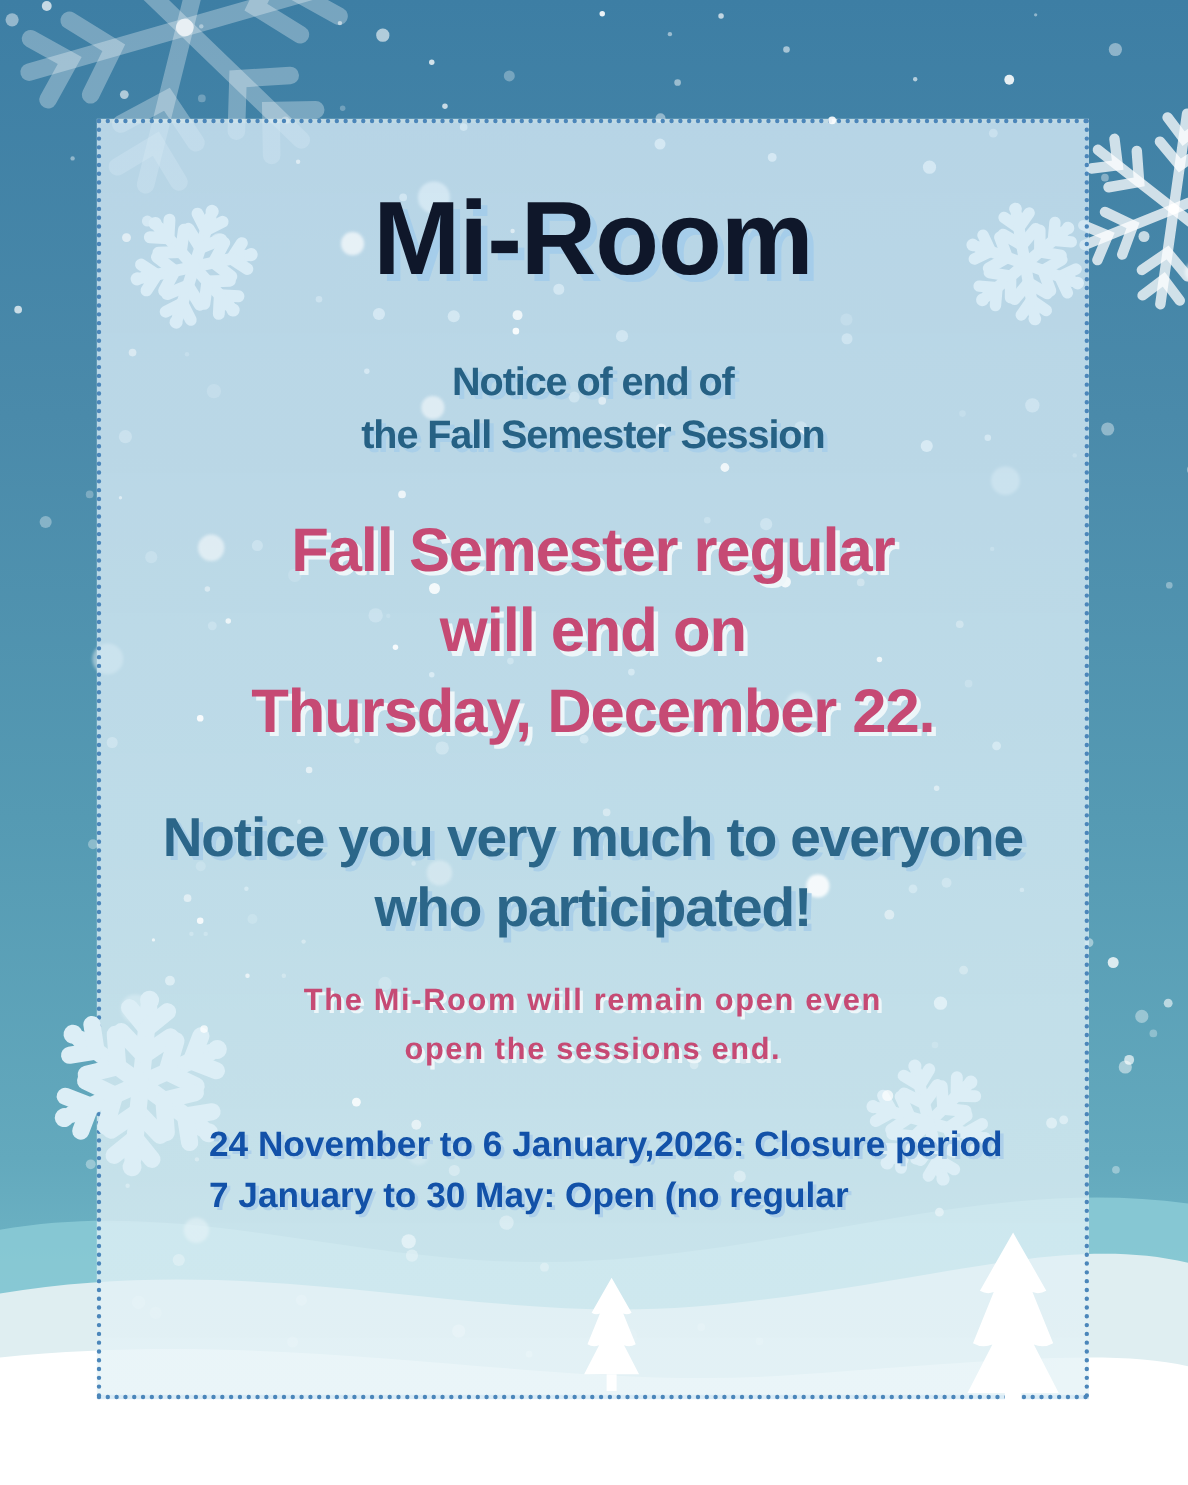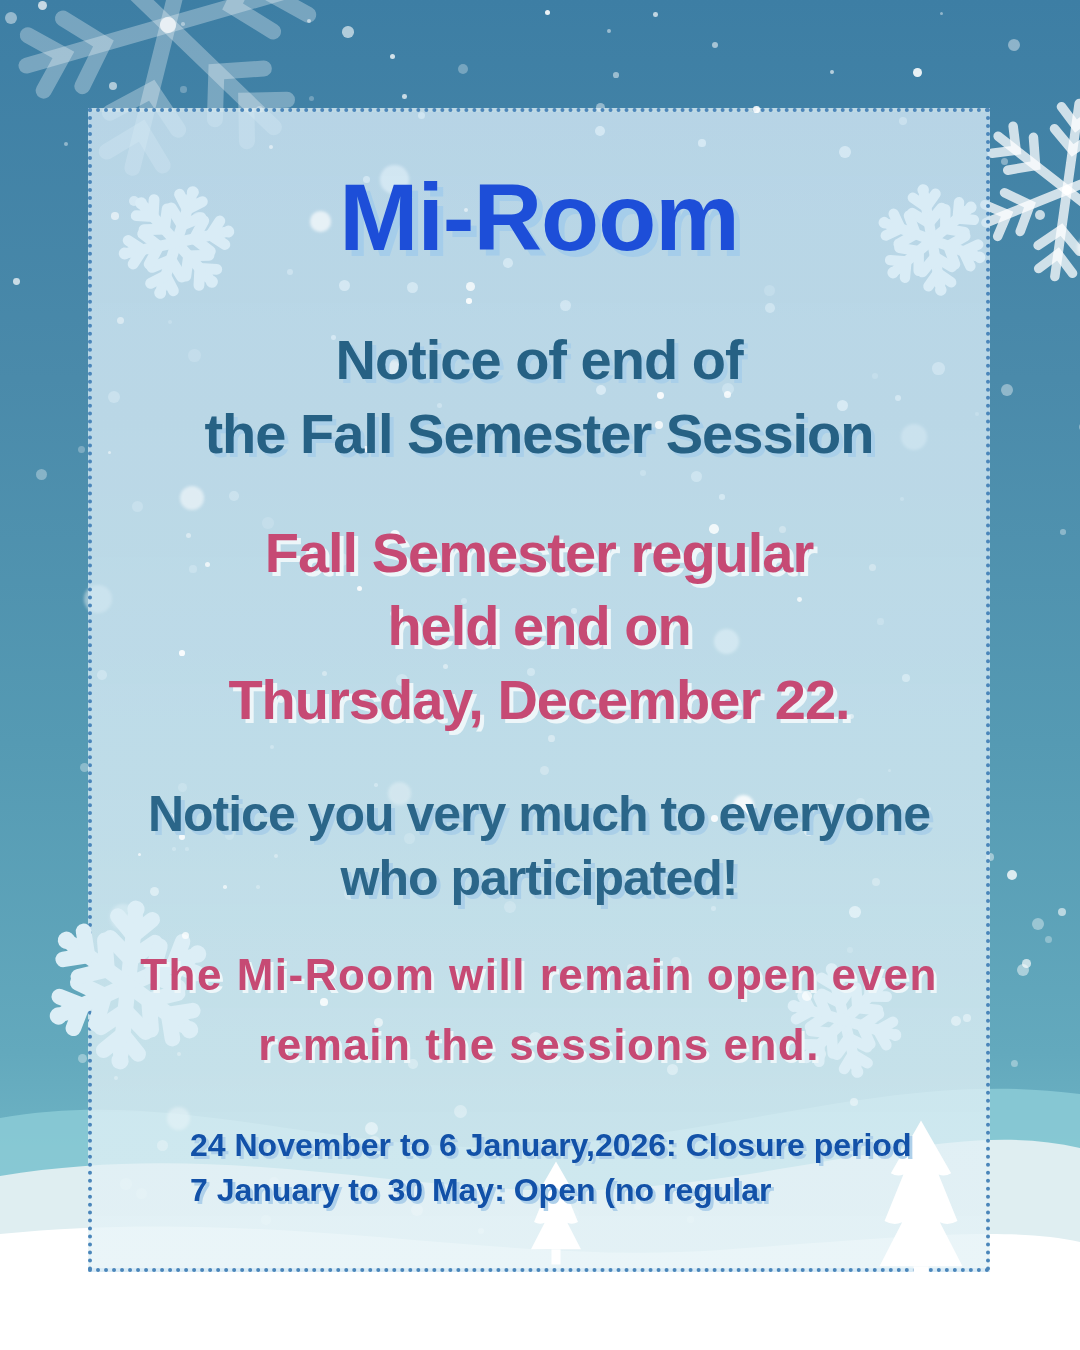--- a/index.html
+++ b/index.html
@@ -20,36 +20,36 @@
   .panel{
     position:absolute;left:88px;top:108px;width:902px;height:1164px;
     background:linear-gradient(180deg,rgba(209,231,244,.82) 0%,rgba(216,236,245,.80) 55%,rgba(228,242,246,.78) 100%);
     border:4px dotted #4b86ba;box-sizing:border-box;z-index:4;
   }
   .panel-decor{position:absolute;inset:0;z-index:5;pointer-events:none;}
   .content{position:relative;z-index:6;text-align:center;padding:0 20px;}
   
   .title{
     margin-top:62px;font-size:95px;font-weight:bold;letter-spacing:-1px;
-    color:#1d4ed8;line-height:1;text-shadow:6px 6px 0 #a5cdea;
+    color:#0f172a;line-height:1;text-shadow:6px 6px 0 #a5cdea;
   }
   .subtitle{
-    margin-top:58px;font-size:56px;font-weight:bold;letter-spacing:-1px;
+    margin-top:58px;font-size:36px;font-weight:bold;letter-spacing:-1px;
     color:#266184;line-height:1.33;text-shadow:4px 4px 0 #a9cfe9;
   }
   .highlight{
     margin-top:44px;font-size:56px;font-weight:bold;letter-spacing:-1px;
     color:#c64a74;line-height:1.31;text-shadow:4px 4px 0 #edf6f9;
   }
   .thanks{
     margin-top:46px;font-size:50px;font-weight:bold;letter-spacing:-1px;
     color:#2b6689;line-height:1.28;text-shadow:4px 4px 0 #aacfe8;
   }
   .note{
-    margin-top:30px;font-size:44px;font-weight:bold;letter-spacing:1.5px;
+    margin-top:30px;font-size:28px;font-weight:bold;letter-spacing:1.5px;
     color:#c64a74;line-height:1.6;text-shadow:3px 3px 0 #edf6f9;
   }
   .schedule{
     margin-top:42px;font-size:32px;font-weight:bold;text-align:left;
     padding:0 30px 0 82px;color:#1251a8;line-height:1.42;text-shadow:3px 3px 0 #aed0ea;
   }
   svg.defs{position:absolute;width:0;height:0;}
 </style>
 </head>
 <body>
@@ -381,30 +381,30 @@
   </div>
 
   <div class="content" style="position:absolute;left:88px;top:108px;width:902px;box-sizing:border-box;">
     <div class="title">Mi-Room</div>
     <div class="subtitle">
       <div>Notice of end of</div>
       <div>the Fall Semester Session</div>
     </div>
     <div class="highlight">
       <div>Fall Semester regular</div>
-      <div>held end on</div>
+      <div>will end on</div>
       <div>Thursday, December 22.</div>
     </div>
     <div class="thanks">
       <div>Notice you very much to everyone</div>
       <div>who participated!</div>
     </div>
     <div class="note">
       <div>The Mi-Room will remain open even</div>
-      <div>remain the sessions end.</div>
+      <div>open the sessions end.</div>
     </div>
     <div class="schedule">
       <div>24 November to 6 January,2026: Closure period</div>
       <div>7 January to 30 May: Open (no regular</div>
     </div>
   </div>
 
 </div>
 
 </body></html>

